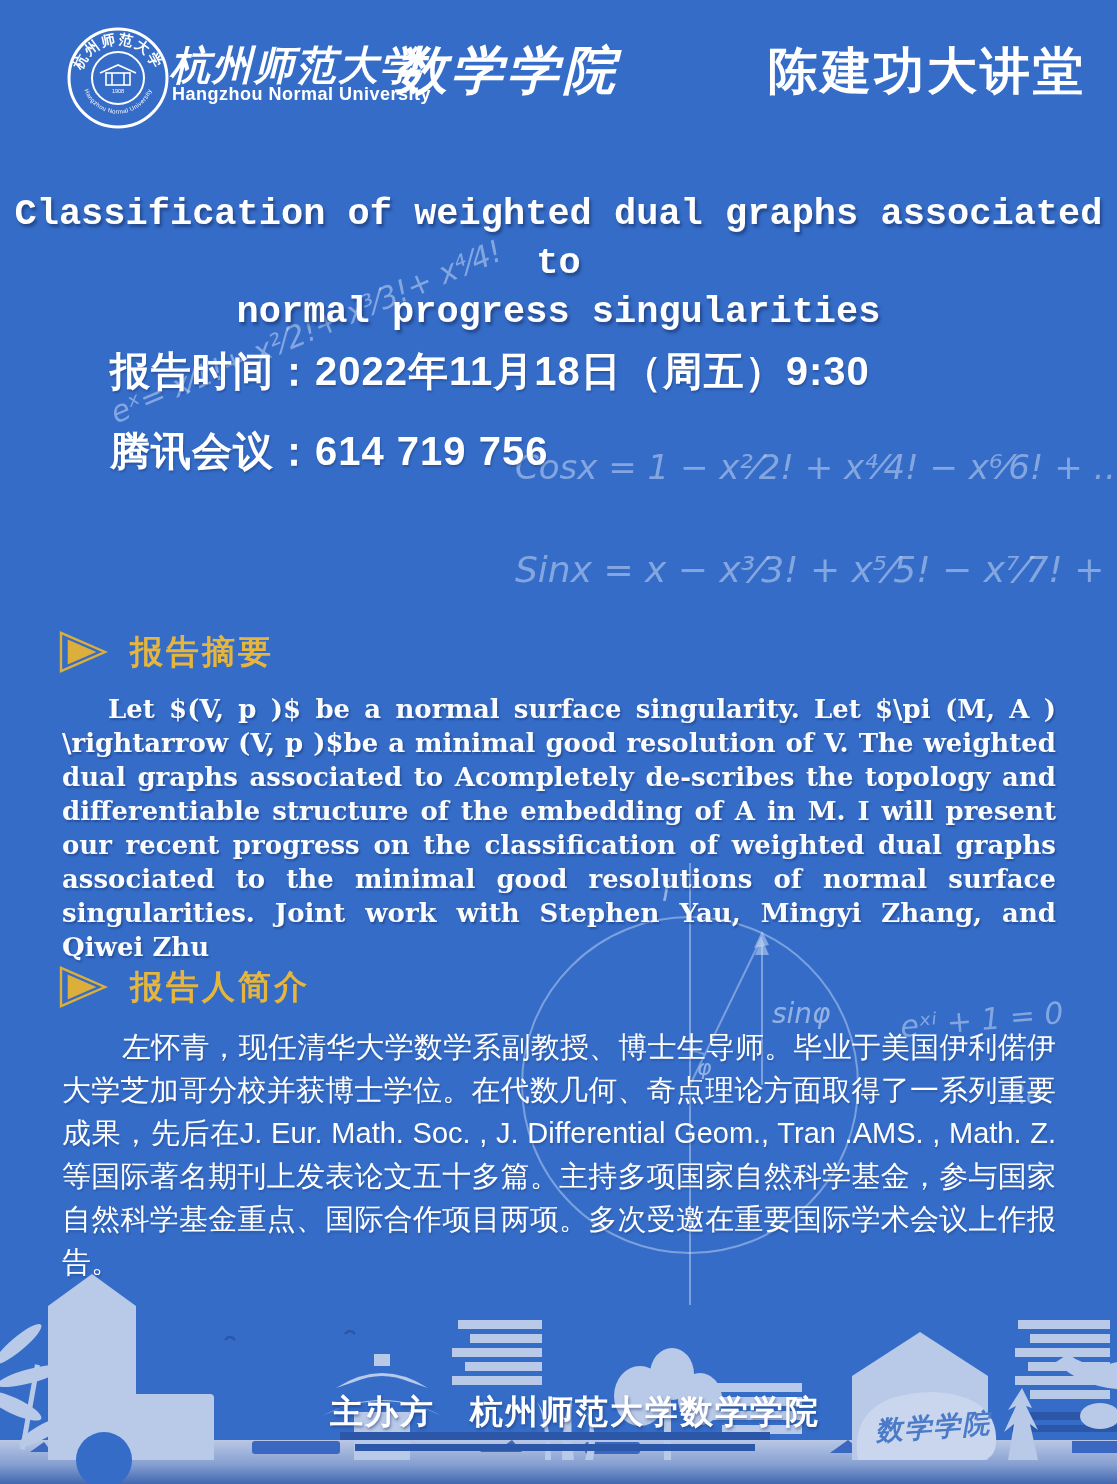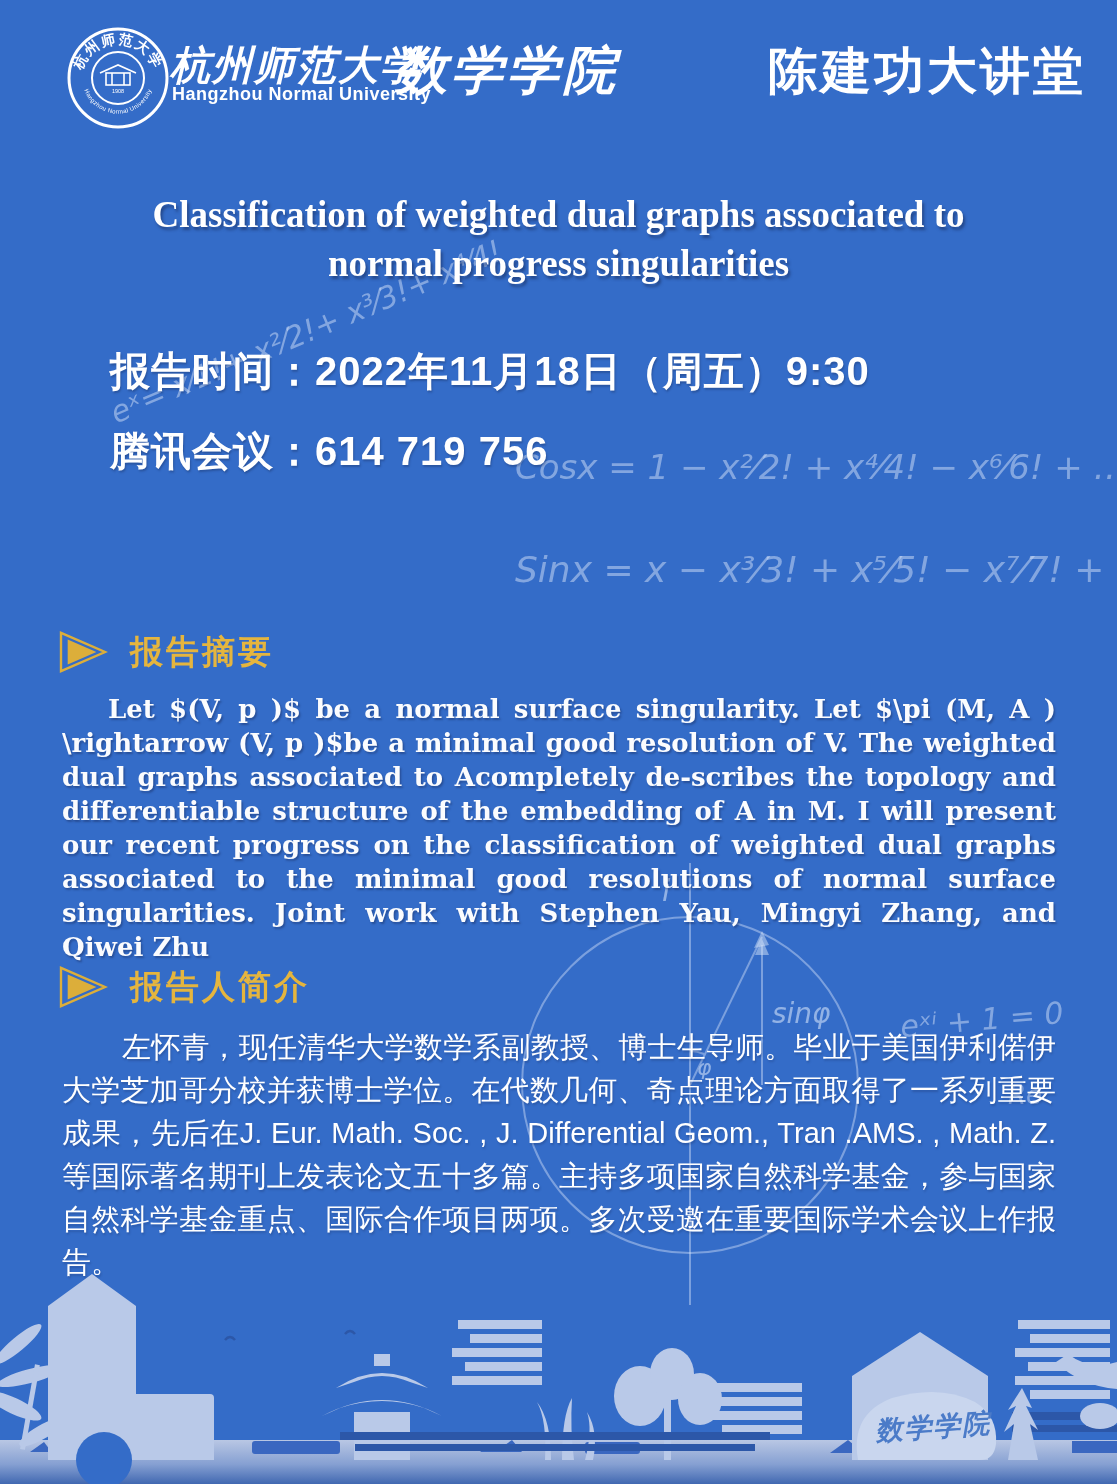--- a/index.html
+++ b/index.html
@@ -26,21 +26,21 @@
   .univ-en { position:absolute; left:172px; top:84px; z-index:2;
              font-weight:bold; font-size:18px; color:#fff; letter-spacing:0.5px; }
   .school-cn { position:absolute; left:395px; top:36px; z-index:2;
              font-family:"DejaVu Serif", serif; font-style:italic; font-weight:bold;
              font-size:52px; color:#fff; letter-spacing:4px; }
   .hall { position:absolute; left:768px; top:38px; z-index:2;
           font-family:"DejaVu Serif", serif; font-weight:bold;
           font-size:50px; color:#fff; letter-spacing:3px; }
   
   .title { position:absolute; left:0; right:0; top:190px; z-index:2; text-align:center;
-           font-family:Liberation Serif, serif; font-weight:bold; font-size:37px;
+           font-family:Liberation Mono, monospace; font-weight:bold; font-size:37px;
            line-height:49px; color:#fff; text-shadow:2px 3px 3px rgba(22,42,90,0.55); }
   
   .info { position:absolute; left:110px; top:350px; z-index:2; }
   .info-line { font-size:40px; color:#fff; font-weight:bold; letter-spacing:1px;
                line-height:42px; margin-bottom:38px;
                text-shadow:1px 2px 2px rgba(22,42,90,0.35); }
   
   .section-head { position:absolute; left:58px; z-index:2; display:flex; gap:22px; }
   .sh-abstract { top:630px; }
   .sh-bio { top:965px;font-family:Liberation Serif, serif; }
@@ -238,14 +238,15 @@
       <path d="M858,216 Q850,170 892,154 Q940,140 975,158 Q998,172 996,200 Q994,216 980,216 Z" fill="#c9d6ee"></path>
 
       <path d="M1008,216 l6,-36 -10,8 12,-26 -8,4 14,-22 10,20 -6,-2 12,24 -8,-6 8,36 z"></path>
 
       <path d="M1056,118 Q1080,142 1117,145 L1117,118 Q1090,127 1068,110 Z"></path>
       <ellipse cx="1100" cy="172" rx="20" ry="13"></ellipse>
     </g>
     <text x="876" y="196" font-size="27" font-style="italic" font-weight="bold" fill="#4b7bc8" letter-spacing="2" transform="rotate(-4 876 196)" font-family="DejaVu Serif, serif">数学学院</text>
   </svg>
 
+  <div class="organizer">主办方　杭州师范大学数学学院</div>
 
 </div>
 
 </body></html>

